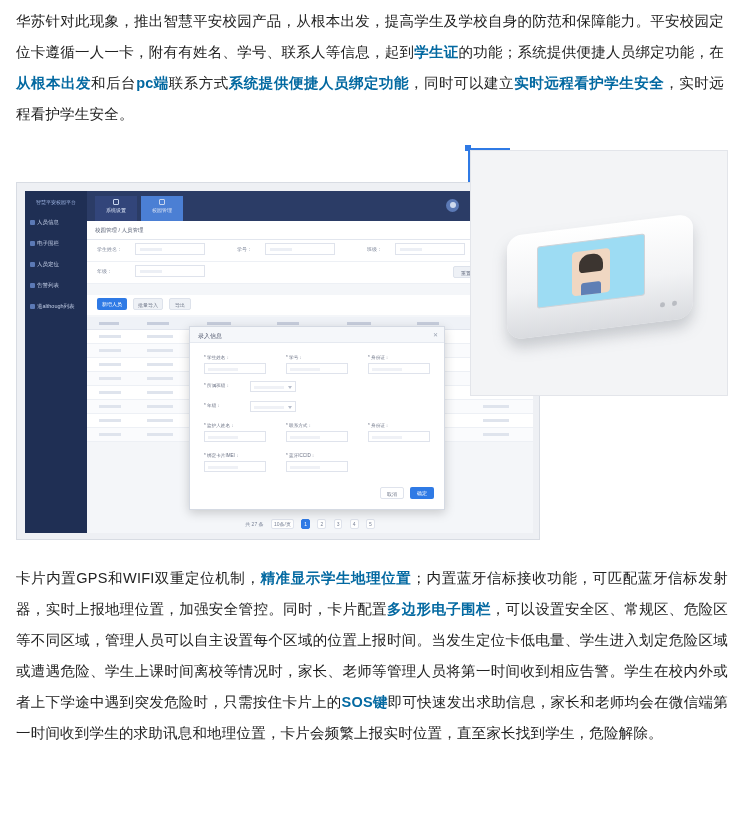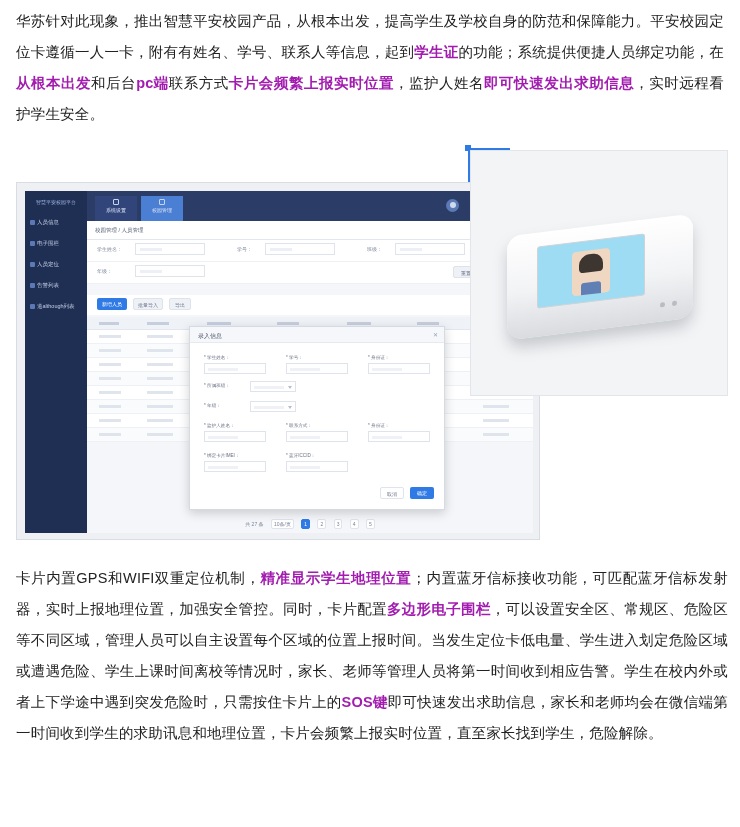--- a/index.html
+++ b/index.html
@@ -15,21 +15,21 @@
     background: #fff;
     overflow: hidden;
   }
   .para {
     font-size: 14.5px;
     line-height: 31px;
     color: #222;
     letter-spacing: 0.2px;
     text-align: justify;
   }
-  .para .hl { color: #a21caf; font-weight: bold; }
+  .para .hl { color: #0369a1; font-weight: bold; }
   .top-text {
     position: absolute;
     left: 16px; top: 6px;
     width: 708px;
   }
   .bottom-text {
     position: absolute;
     left: 16px; top: 563px;
     width: 712px;
   }
@@ -234,21 +234,21 @@
   .dot-sq {
     position: absolute; width: 6px; height: 6px; background: #2f7ae5;
   }
 </style>
 </head>
 <body>
 
 <div class="page">
 
   <div class="top-text para">
-    <span>华苏针对此现象，推出智慧平安校园产品，从根本出发，提高学生及学校自身的防范和保障能力。平安校园定位卡遵循一人一卡，附有有姓名、学号、联系人等信息，起到</span><span class="hl">学生证</span><span>的功能；系统提供便捷人员绑定功能，在</span><span class="hl">从根本出发</span><span>和后台</span><span class="hl">pc端</span><span>联系方式</span><span class="hl">卡片会频繁上报实时位置</span><span>，监护人姓名</span><span class="hl">即可快速发出求助信息</span><span>，实时远程看护学生安全。</span>
+    <span>华苏针对此现象，推出智慧平安校园产品，从根本出发，提高学生及学校自身的防范和保障能力。平安校园定位卡遵循一人一卡，附有有姓名、学号、联系人等信息，起到</span><span class="hl">学生证</span><span>的功能；系统提供便捷人员绑定功能，在</span><span class="hl">从根本出发</span><span>和后台</span><span class="hl">pc端</span><span>联系方式</span><span class="hl">系统提供便捷人员绑定功能</span><span>，同时可以建立</span><span class="hl">实时远程看护学生安全</span><span>，实时远程看护学生安全。</span>
   </div>
 
   <div class="figure">
 
     <div class="conn" style="left:452px; top:8px; width:2px; height:225px;"></div>
     <div class="conn" style="left:452px; top:8px; width:42px; height:2px;"></div>
     <div class="dot-sq" style="left:449px; top:5px;"></div>
     <div class="conn" style="left:452px; top:231px; width:40px; height:2px;"></div>
 
     <div class="screen">

